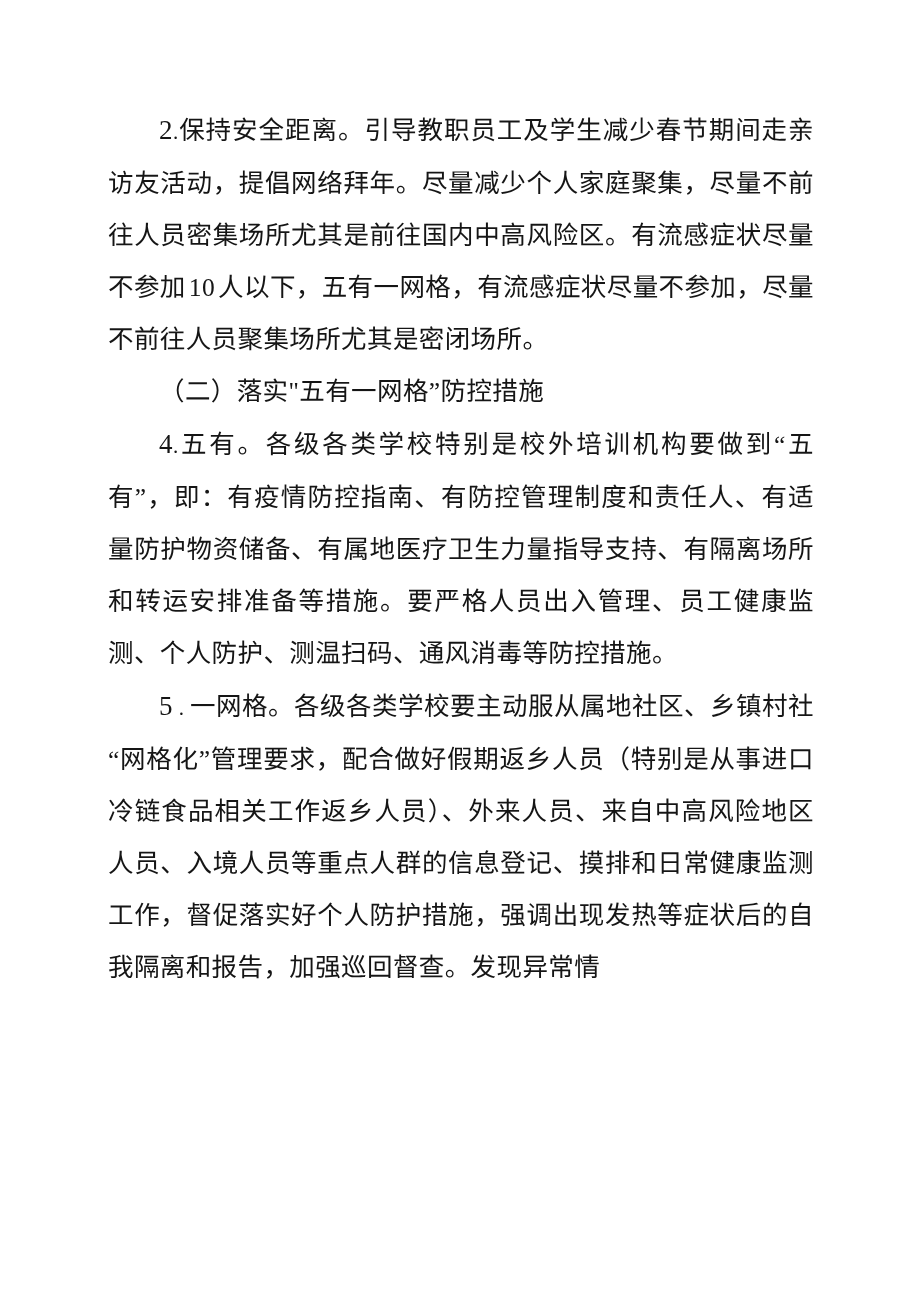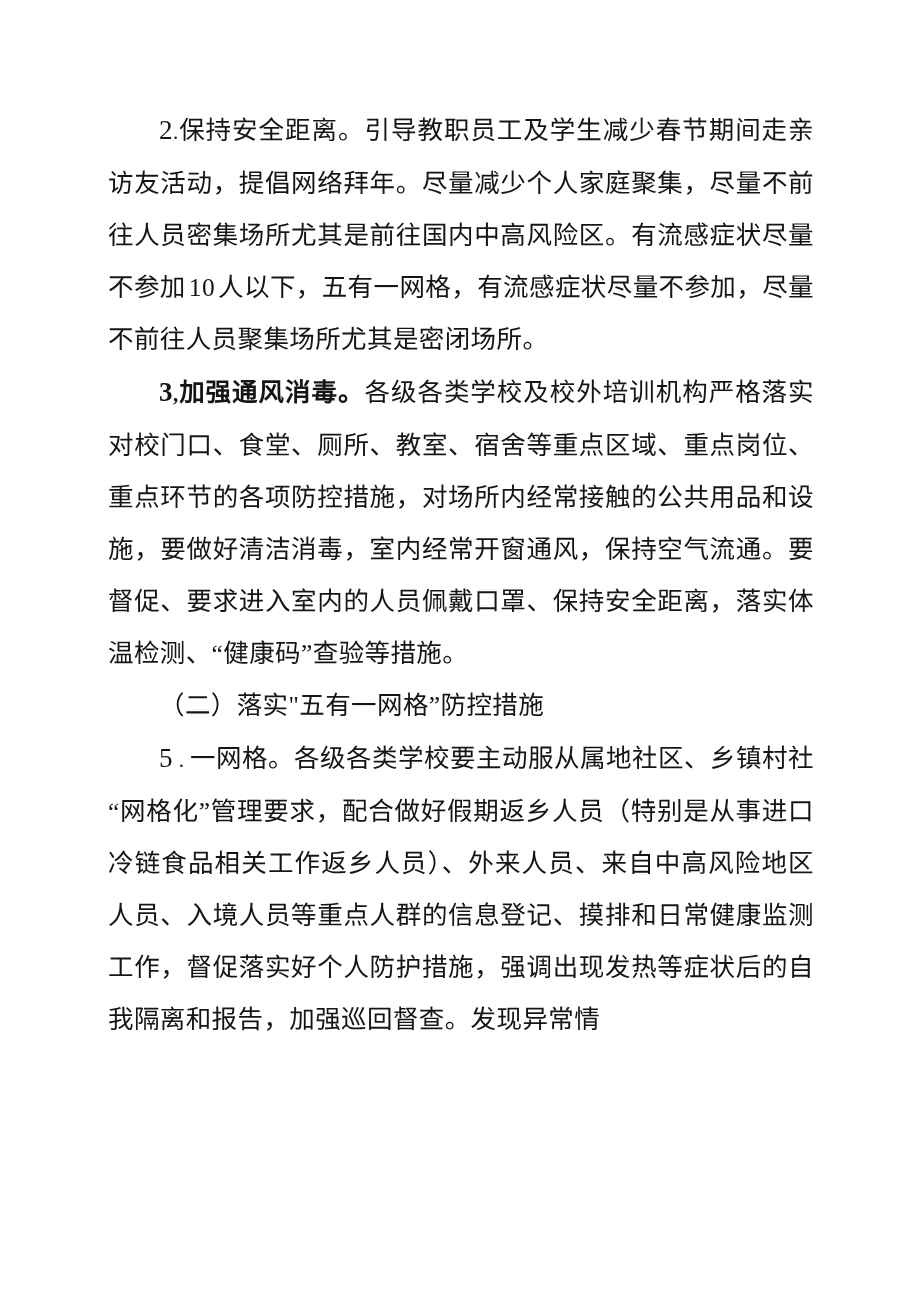--- a/index.html
+++ b/index.html
@@ -65,27 +65,27 @@
 <body>
 
 <div class="page">
   <div class="doc-body">
 
 
     <p class="para">
       <span class="lead-num">2</span><span class="lead-num-sep">.</span><span>保持安全距离</span><span>。引导教职员工及学生减少春节期间走亲访友活动，提倡网络拜年。尽量减少个人家庭聚集，尽量不前往人员密集场所尤其是前往国内中高风险区。有流感症状尽量不参加</span><span class="latin-num">10</span><span>人以下，五有一网格，有流感症状尽量不参加，尽量不前往人员聚集场所尤其是密闭场所。</span>
     </p>
 
-    <p class="para">
-      <span class="lead-num bold-run">3</span><span class="lead-num-sep bold-run">,</span><span class="bold-run">加强通风消毒。</span><span>各级各类学校及校外培训机构严格落实对校门口、食堂、厕所、教室、宿舍等重点区域、重点岗位、重点环节的各项防控措施，对场所内经常接触的公共用品和设施，要做好清洁消毒，室内经常开窗通风，保持空气流通。要督促、要求进入室内的人员佩戴口罩、保持安全距离，落实体温检测、“健康码”查验等措施。</span>
-    </p>
 
     <p class="heading-para">
       <span>（二）落实"五有一网格”防控措施</span>
     </p>
 
+    <p class="para">
+      <span class="lead-num">4</span><span class="lead-num-sep">.</span><span>五有</span><span>。各级各类学校特别是校外培训机构要做到“五有”，即：有疫情防控指南、有防控管理制度和责任人、有适量防护物资储备、有属地医疗卫生力量指导支持、有隔离场所和转运安排准备等措施。要严格人员出入管理、员工健康监测、个人防护、测温扫码、通风消毒等防控措施。</span>
+    </p>
 
     <p class="para">
       <span class="lead-num">5</span><span class="lead-num-sep"> . </span><span>一网格</span><span>。各级各类学校要主动服从属地社区、乡镇村社“网格化”管理要求，配合做好假期返乡人员（特别是从事进口冷链食品相关工作返乡人员）、外来人员、来自中高风险地区人员、入境人员等重点人群的信息登记、摸排和日常健康监测工作，督促落实好个人防护措施，强调出现发热等症状后的自我隔离和报告，加强巡回督查。发现异常情</span>
     </p>
 
   </div>
 </div>
 
 </body></html>

